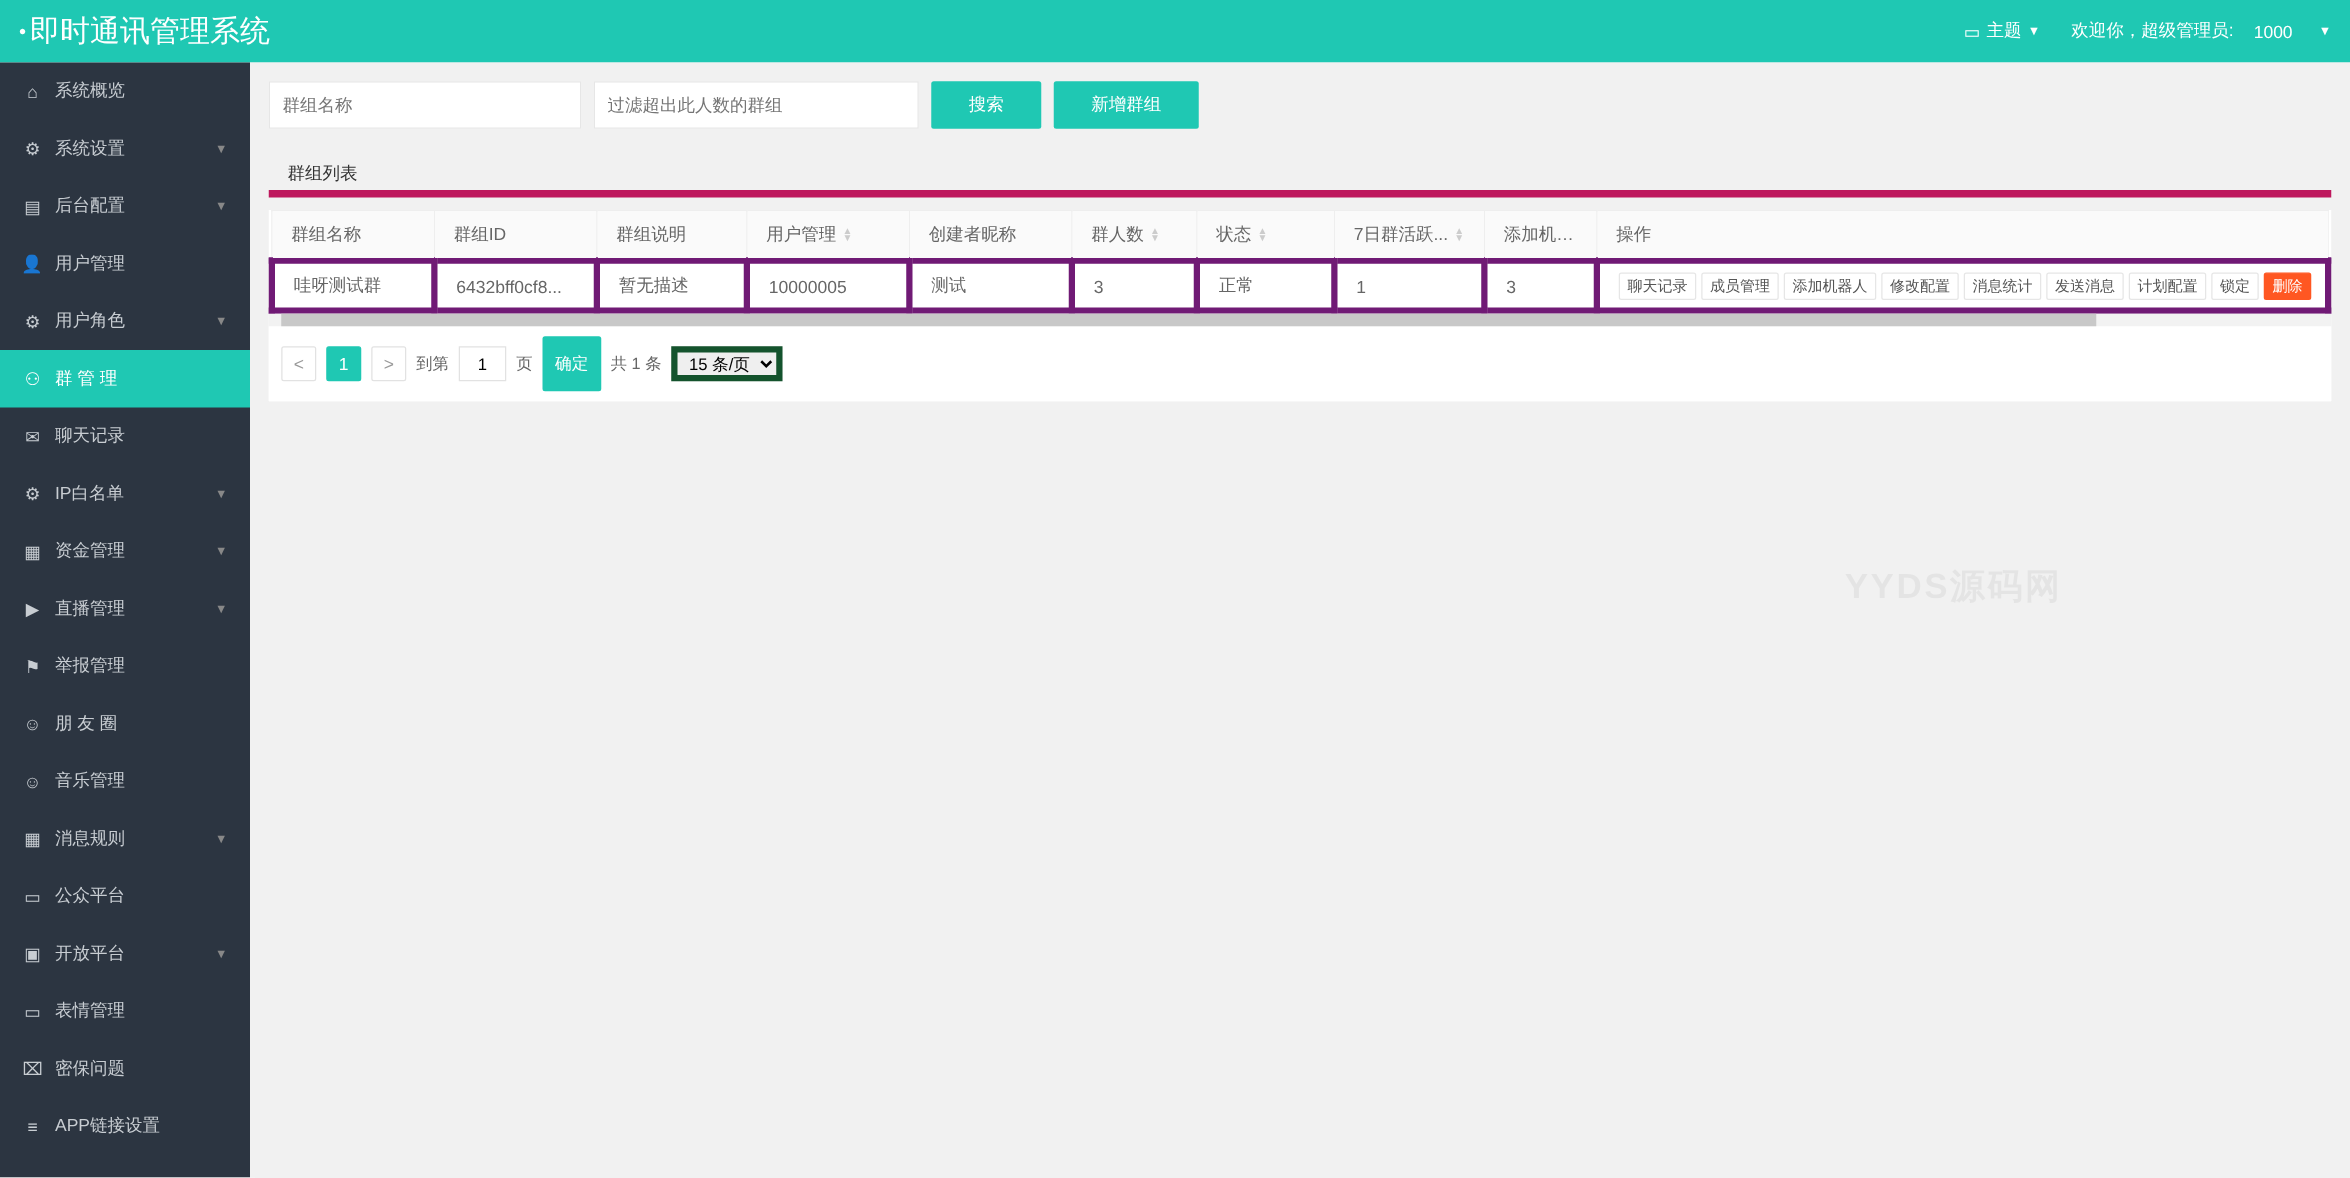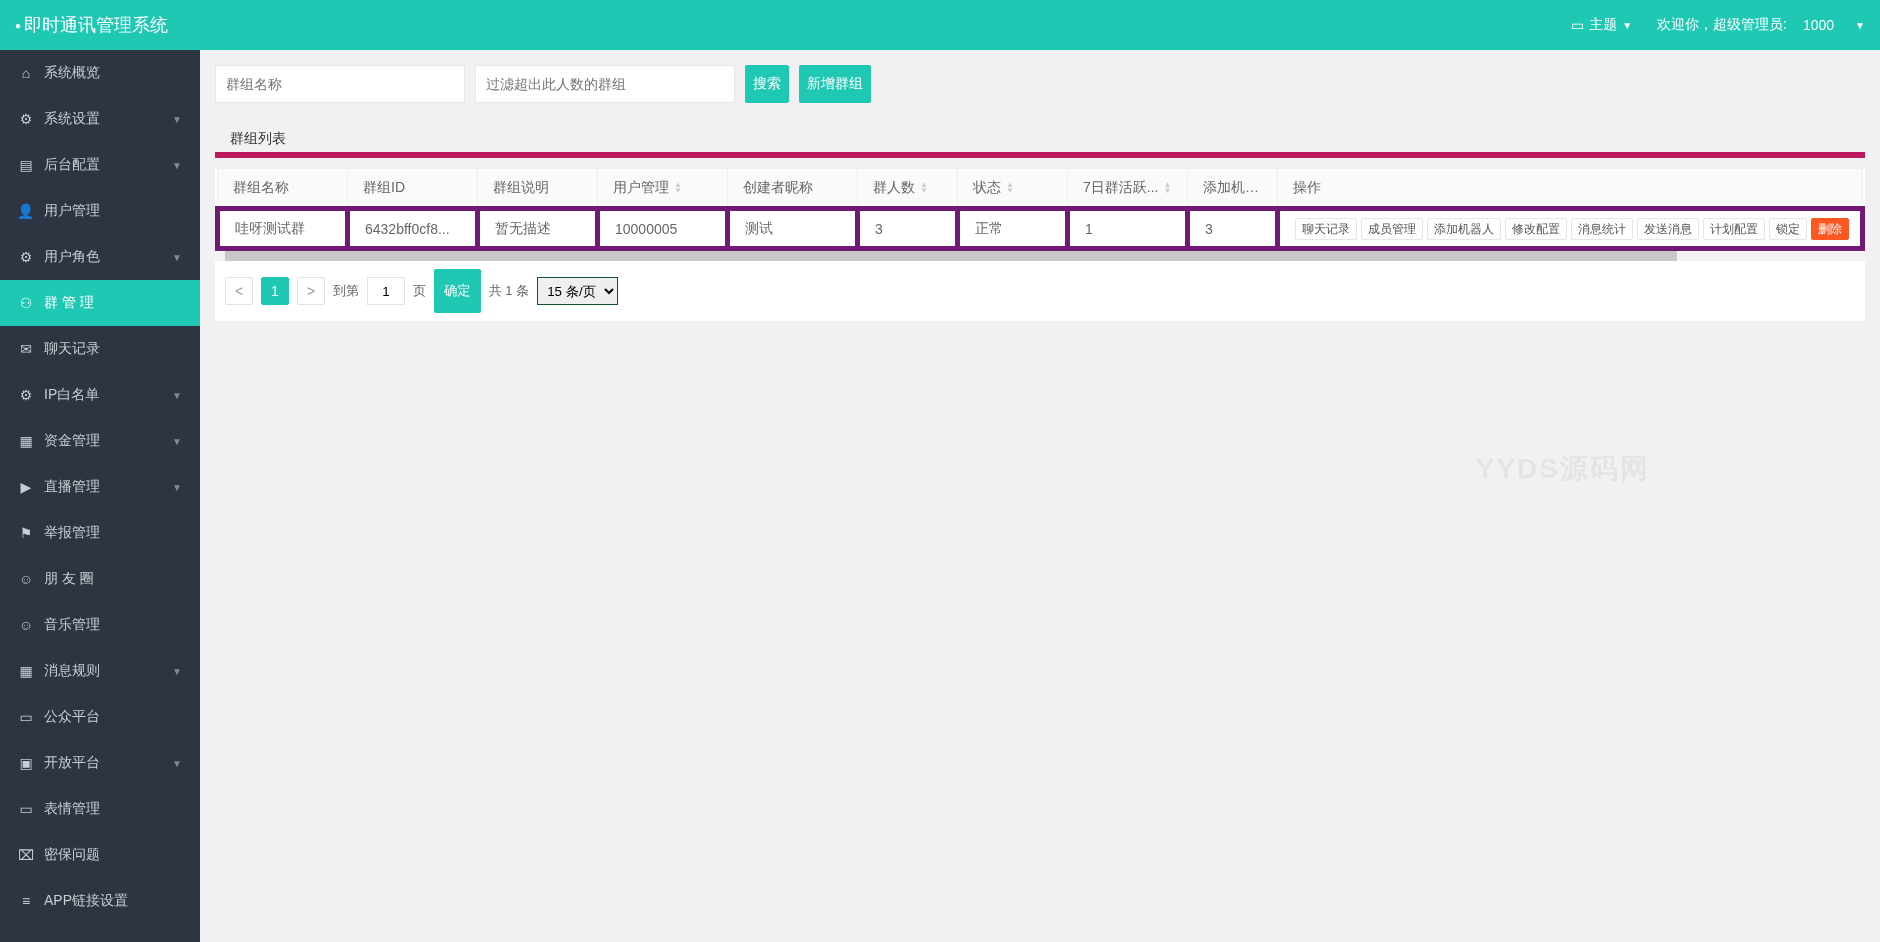--- a/index.html
+++ b/index.html
@@ -1,19 +1,19 @@
 <!DOCTYPE html>
 <html><head>
 <meta charset="utf-8">
 <style>
 * { margin: 0; padding: 0; box-sizing: border-box; }
 body { font-family: "Microsoft YaHei", Arial, sans-serif; font-size: 14px; background: #f5f5f5; overflow: hidden; }
 
 .header { height: 50px; background: #1fc8b3; display: flex; align-items: center; justify-content: space-between; padding: 0 15px; color: #fff; }
-.header-left { display: flex; align-items: center; font-size: 18px; }
+.header-left { display: flex; align-items: center; font-size: 24px; }
 .header-left::before { content: "●"; margin-right: 3px; font-size: 10px; }
 .header-right { display: flex; align-items: center; gap: 25px; }
 .theme-btn { display: flex; align-items: center; cursor: pointer; color: #fff; }
 .theme-btn .ico { margin-right: 5px; }
 .dropdown-arrow { margin-left: 5px; font-size: 10px; }
 .welcome-msg { display: flex; align-items: center; gap: 16px; }
 
 .container { display: flex; height: calc(100vh - 50px); }
 
 .sidebar { width: 200px; background: #2c3541; color: #ccc; overflow-y: auto; flex-shrink: 0; }
@@ -23,21 +23,21 @@
 .sidebar-ico { width: 16px; margin-right: 10px; display: inline-flex; align-items: center; justify-content: center; }
 .sidebar-arrow { font-size: 10px; color: #888; }
 
 .main { flex: 1; background: #f1f1f1; overflow: auto; padding: 0; }
 .main-inner { padding: 15px; }
 
 .toolbar { display: flex; gap: 10px; margin-bottom: 15px; }
 .tool-input { height: 38px; border: 1px solid #e6e6e6; padding: 0 10px; background: #fff; font-size: 14px; outline: none; }
 .tool-input:first-child { width: 250px; }
 .tool-input:nth-child(2) { width: 260px; }
-.btn { height: 38px; padding: 0 8px; border: none; cursor: pointer; color: #fff; font-size: 14px; border-radius: 2px; }
+.btn { height: 38px; padding: 0 30px; border: none; cursor: pointer; color: #fff; font-size: 14px; border-radius: 2px; }
 .btn-primary { background: #1fc8b3; }
 
 .panel-title { height: 40px; line-height: 40px; padding: 0 15px; color: #333; font-size: 14px; border-bottom: 6px solid #be185d; background: #f1f1f1; }
 
 .table-wrap { background: #fff; margin-top: 10px; }
 .table { width: 100%; border-collapse: collapse; table-layout: fixed; }
 .table th { background: #fafafa; height: 40px; padding: 0 15px; text-align: left; font-weight: 400; color: #666; border: 1px solid #eee; font-size: 14px; white-space: nowrap; overflow: hidden; text-overflow: ellipsis; position: relative; }
 .table td { height: 40px; padding: 0 15px; border: 5px solid #701a75; color: #666; font-size: 14px; white-space: nowrap; overflow: hidden; text-overflow: ellipsis; }
 .sort-icon { display: inline-flex; flex-direction: column; font-size: 8px; line-height: 6px; color: #ccc; margin-left: 5px; vertical-align: middle; }
 .op-btn { display: inline-block; height: 22px; line-height: 20px; padding: 0 6px; border: 1px solid #e6e6e6; background: #fff; color: #555; font-size: 12px; margin-right: 4px; border-radius: 2px; cursor: pointer; }
@@ -45,21 +45,21 @@
 
 .hscroll { height: 10px; background: #f2f2f2; position: relative; }
 .hscroll-bar { position: absolute; left: 10px; top: 0; height: 10px; width: 88%; background: #c8c8c8; }
 
 .pager { display: flex; align-items: center; padding: 8px 10px; gap: 8px; background: #fff; }
 .pager-btn { width: 28px; height: 28px; border: 1px solid #e2e2e2; background: #fff; display: inline-flex; align-items: center; justify-content: center; cursor: pointer; color: #999; border-radius: 2px;}
 .pager-btn.active { background: #1fc8b3; color: #fff; border-color: #1fc8b3; }
 .pager-txt { color: #666; font-size: 13px; }
 .pager-input { width: 38px; height: 28px; border: 1px solid #e2e2e2; text-align: center; }
 .pager-confirm { height: 44px; padding: 0 10px; background: #1fc8b3; color: #fff; border: none; border-radius: 2px; cursor: pointer; }
-.pager-select { height: 28px; border: 1px solid #14532d; padding: 0 5px; }
+.pager-select { height: 28px; border: 5px solid #14532d; padding: 0 5px; }
 
 .watermark { position: fixed; right: 230px; top: 450px; font-size: 28px; color: rgba(0,0,0,0.05); font-weight: bold; pointer-events: none; letter-spacing: 2px;}
 
 .col-name { width: 130px; } .col-id { width: 130px; } .col-desc { width: 120px; } .col-creatorid { width: 130px; } .col-creatorname { width: 130px; } .col-count { width: 100px; } .col-status { width: 110px; } .col-activity { width: 120px; } .col-msg { width: 90px; } .col-op { width: auto; }
 </style>
 </head>
 <body>
 
 <div class="header">
   <div class="header-left">即时通讯管理系统</div>

